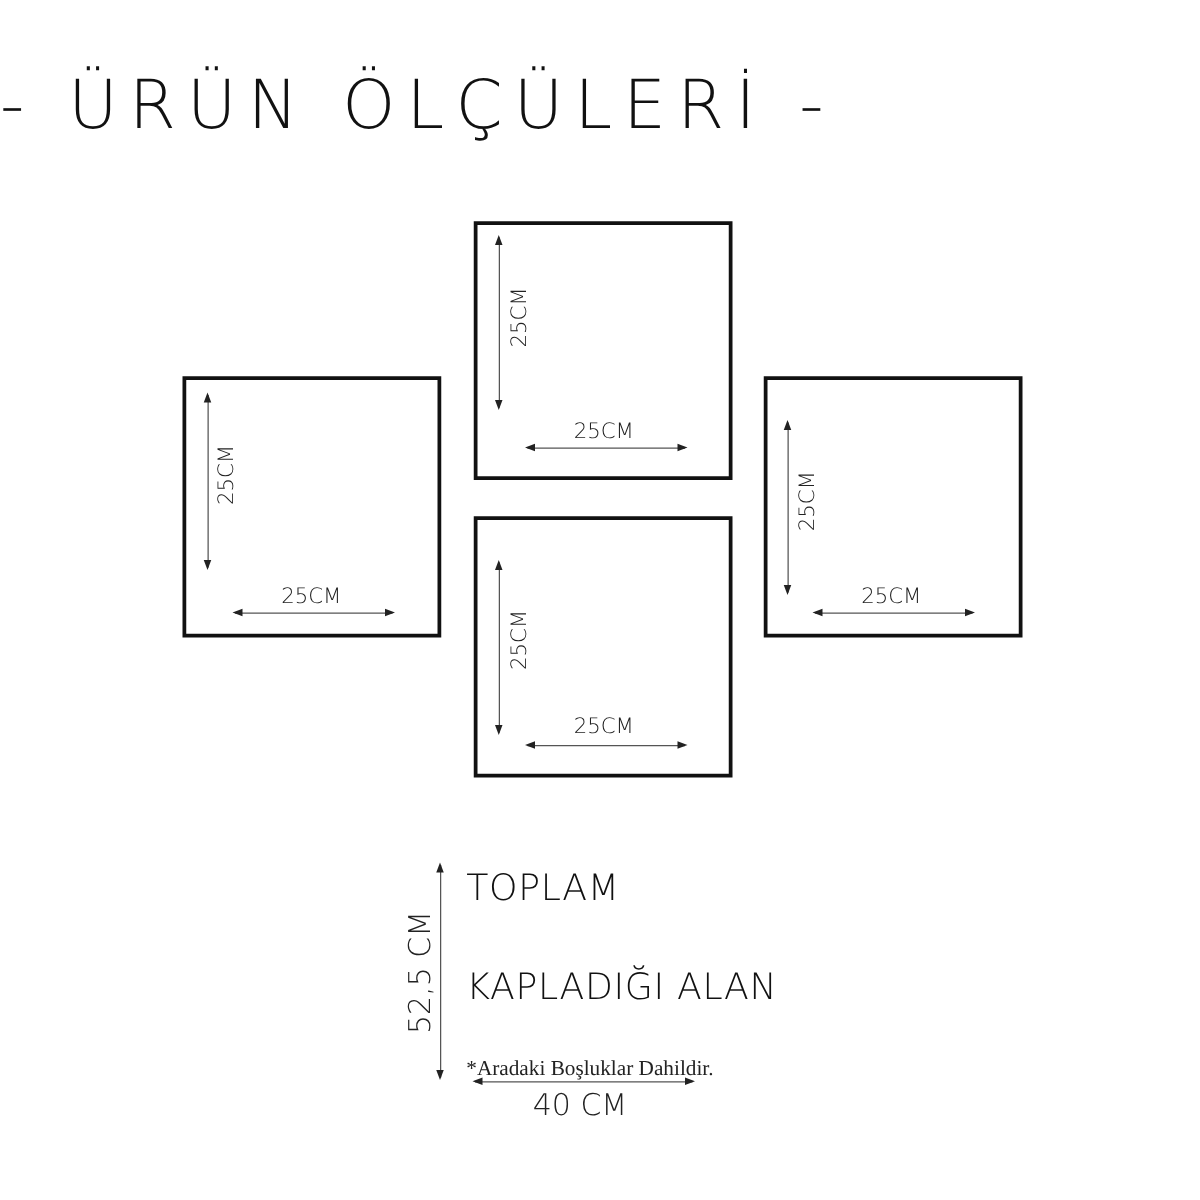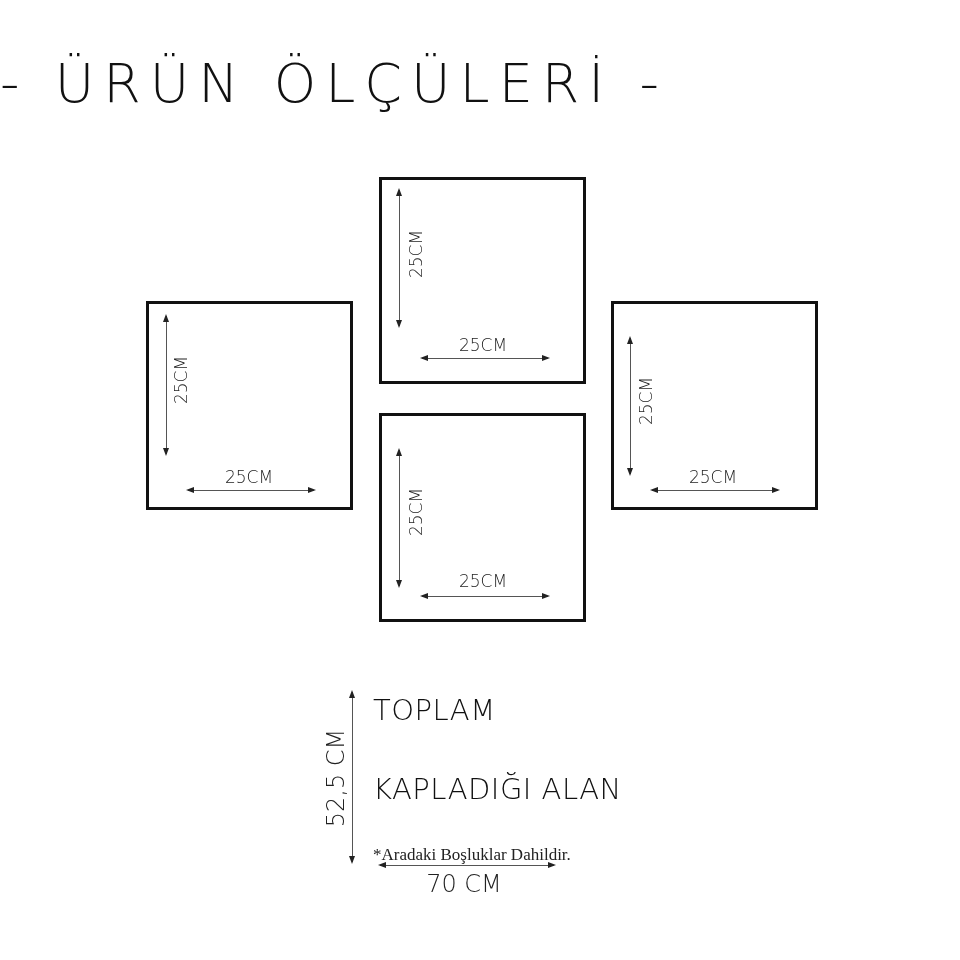--- a/index.html
+++ b/index.html
@@ -110,14 +110,14 @@
   <div class="arrow-down" style="left:349px; top:856px;"></div>
   <div class="total-vlabel" style="left:277px; top:763px; width:120px; height:30px;">52,5 CM</div>
 
   <div class="total-title" style="top:693px;">TOPLAM</div>
   <div class="total-title" style="top:772px;">KAPLADIĞI ALAN</div>
   <div class="total-note">*Aradaki Boşluklar Dahildir.</div>
 
   <div class="hline" style="left:380px; top:865px; width:174px;"></div>
   <div class="arrow-left" style="left:378px; top:862px;"></div>
   <div class="arrow-right" style="left:548px; top:862px;"></div>
-  <div class="total-hlabel" style="left:404px; top:870px; width:120px;">70 CM</div>
+  <div class="total-hlabel" style="left:404px; top:870px; width:120px;">40 CM</div>
 </div>
 
 </body></html>

